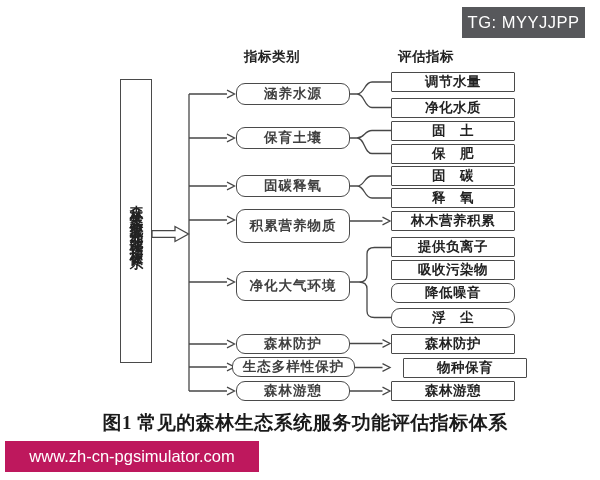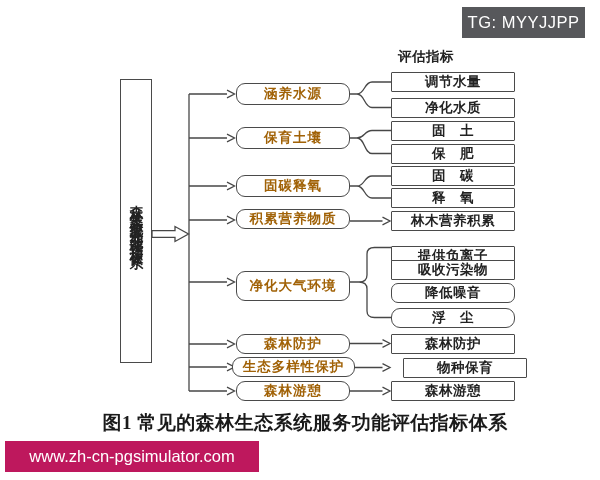--- a/index.html
+++ b/index.html
@@ -11,36 +11,37 @@
          display:flex;align-items:center;justify-content:center;font-size:16.5px;}
   .colhead{position:absolute;top:48px;width:120px;text-align:center;font-size:13.5px;
          font-weight:700;color:#222;letter-spacing:.5px;}
   .colhead.cat{left:212px;} .colhead.ind{left:366px;}
   .rootbox{position:absolute;left:120px;top:79px;width:30px;height:282px;
          border:1.4px solid #4a4a4a;display:flex;align-items:center;justify-content:center;background:#fff;}
   .rootbox span{writing-mode:vertical-rl;text-orientation:upright;font-size:13.5px;
          letter-spacing:3.4px;font-weight:600;color:#222;white-space:nowrap;}
   .catbox{position:absolute;border:1.4px solid #4a4a4a;border-radius:9px;background:#fff;
          display:flex;align-items:center;justify-content:center;font-size:13.5px;
-         font-weight:600;color:#a16207;letter-spacing:1px;box-sizing:border-box;}
+         font-weight:600;color:#404040;letter-spacing:1px;box-sizing:border-box;}
   .indbox{position:absolute;left:391px;width:124px;height:20px;border:1.4px solid #4a4a4a;
          border-radius:1px;background:#fff;display:flex;align-items:center;justify-content:center;
          font-size:13.5px;font-weight:600;color:#222;letter-spacing:.5px;box-sizing:border-box;}
   .caption{position:absolute;left:5px;top:410px;width:600px;text-align:center;
          font-family:"Liberation Serif", serif;font-size:19px;font-weight:700;
          color:#1a1a1a;letter-spacing:.5px;}
   svg.lines{position:absolute;left:0;top:0;}
 </style>
 </head>
 <body>
 
 <div class="page">
 
   <div class="badge" style="background: rgb(87, 88, 91); color: rgb(255, 255, 255);">TG: MYYJJPP</div>
 
+  <div class="colhead cat">指标类别</div>
   <div class="colhead ind">评估指标</div>
 
   <svg class="lines" width="600" height="480" viewBox="0 0 600 480" fill="none" stroke="currentColor" stroke-width="1.3" style="color: rgb(71, 71, 71);">
 
     <path d="M189,94 V391"></path>
 
     <path d="M189,94 H227 M227,90.2 L234.5,94 L227,97.8"></path>
     <path d="M189,138 H227 M227,134.2 L234.5,138 L227,141.8"></path>
     <path d="M189,186 H227 M227,182.2 L234.5,186 L227,189.8"></path>
     <path d="M189,220 H227 M227,216.2 L234.5,220 L227,223.8"></path>
@@ -72,24 +73,24 @@
   <div id="nodes">
       <div class="catbox" style="left: 236px; top: 83px; width: 114px; height: 22px;">涵养水源</div>
       <div class="indbox" style="top: 72px;">调节水量</div>
       <div class="indbox" style="top: 97.5px;">净化水质</div>
       <div class="catbox" style="left: 236px; top: 127px; width: 114px; height: 22px;">保育土壤</div>
       <div class="indbox" style="top: 120.5px;">固　土</div>
       <div class="indbox" style="top: 143.5px;">保　肥</div>
       <div class="catbox" style="left: 236px; top: 175px; width: 114px; height: 22px;">固碳释氧</div>
       <div class="indbox" style="top: 166px;">固　碳</div>
       <div class="indbox" style="top: 188px;">释　氧</div>
-      <div class="catbox" style="left: 236px; top: 209px; width: 114px; height: 20px;">积累营养物质</div>
+      <div class="catbox" style="left: 236px; top: 209px; width: 114px; height: 34px;">积累营养物质</div>
       <div class="indbox" style="top: 211px;">林木营养积累</div>
       <div class="catbox" style="left: 236px; top: 271px; width: 114px; height: 30px;">净化大气环境</div>
-      <div class="indbox" style="top: 246px;">提供负离子</div>
+      <div class="indbox" style="top: 237px;">提供负离子</div>
       <div class="indbox" style="top: 260px;">吸收污染物</div>
       <div class="indbox" style="top: 283px; border-radius: 7px;">降低噪音</div>
       <div class="indbox" style="top: 307.5px; border-radius: 9px;">浮　尘</div>
       <div class="catbox" style="left: 236px; top: 334px; width: 114px; height: 20px;">森林防护</div>
       <div class="indbox" style="top: 333.5px;">森林防护</div>
       <div class="catbox" style="left: 232px; top: 357px; width: 123px; height: 20px;">生态多样性保护</div>
       <div class="indbox" style="top: 357.5px; margin-left: 12px;">物种保育</div>
       <div class="catbox" style="left: 236px; top: 381px; width: 114px; height: 20px;">森林游憩</div>
       <div class="indbox" style="top: 381px;">森林游憩</div>
     </div>

